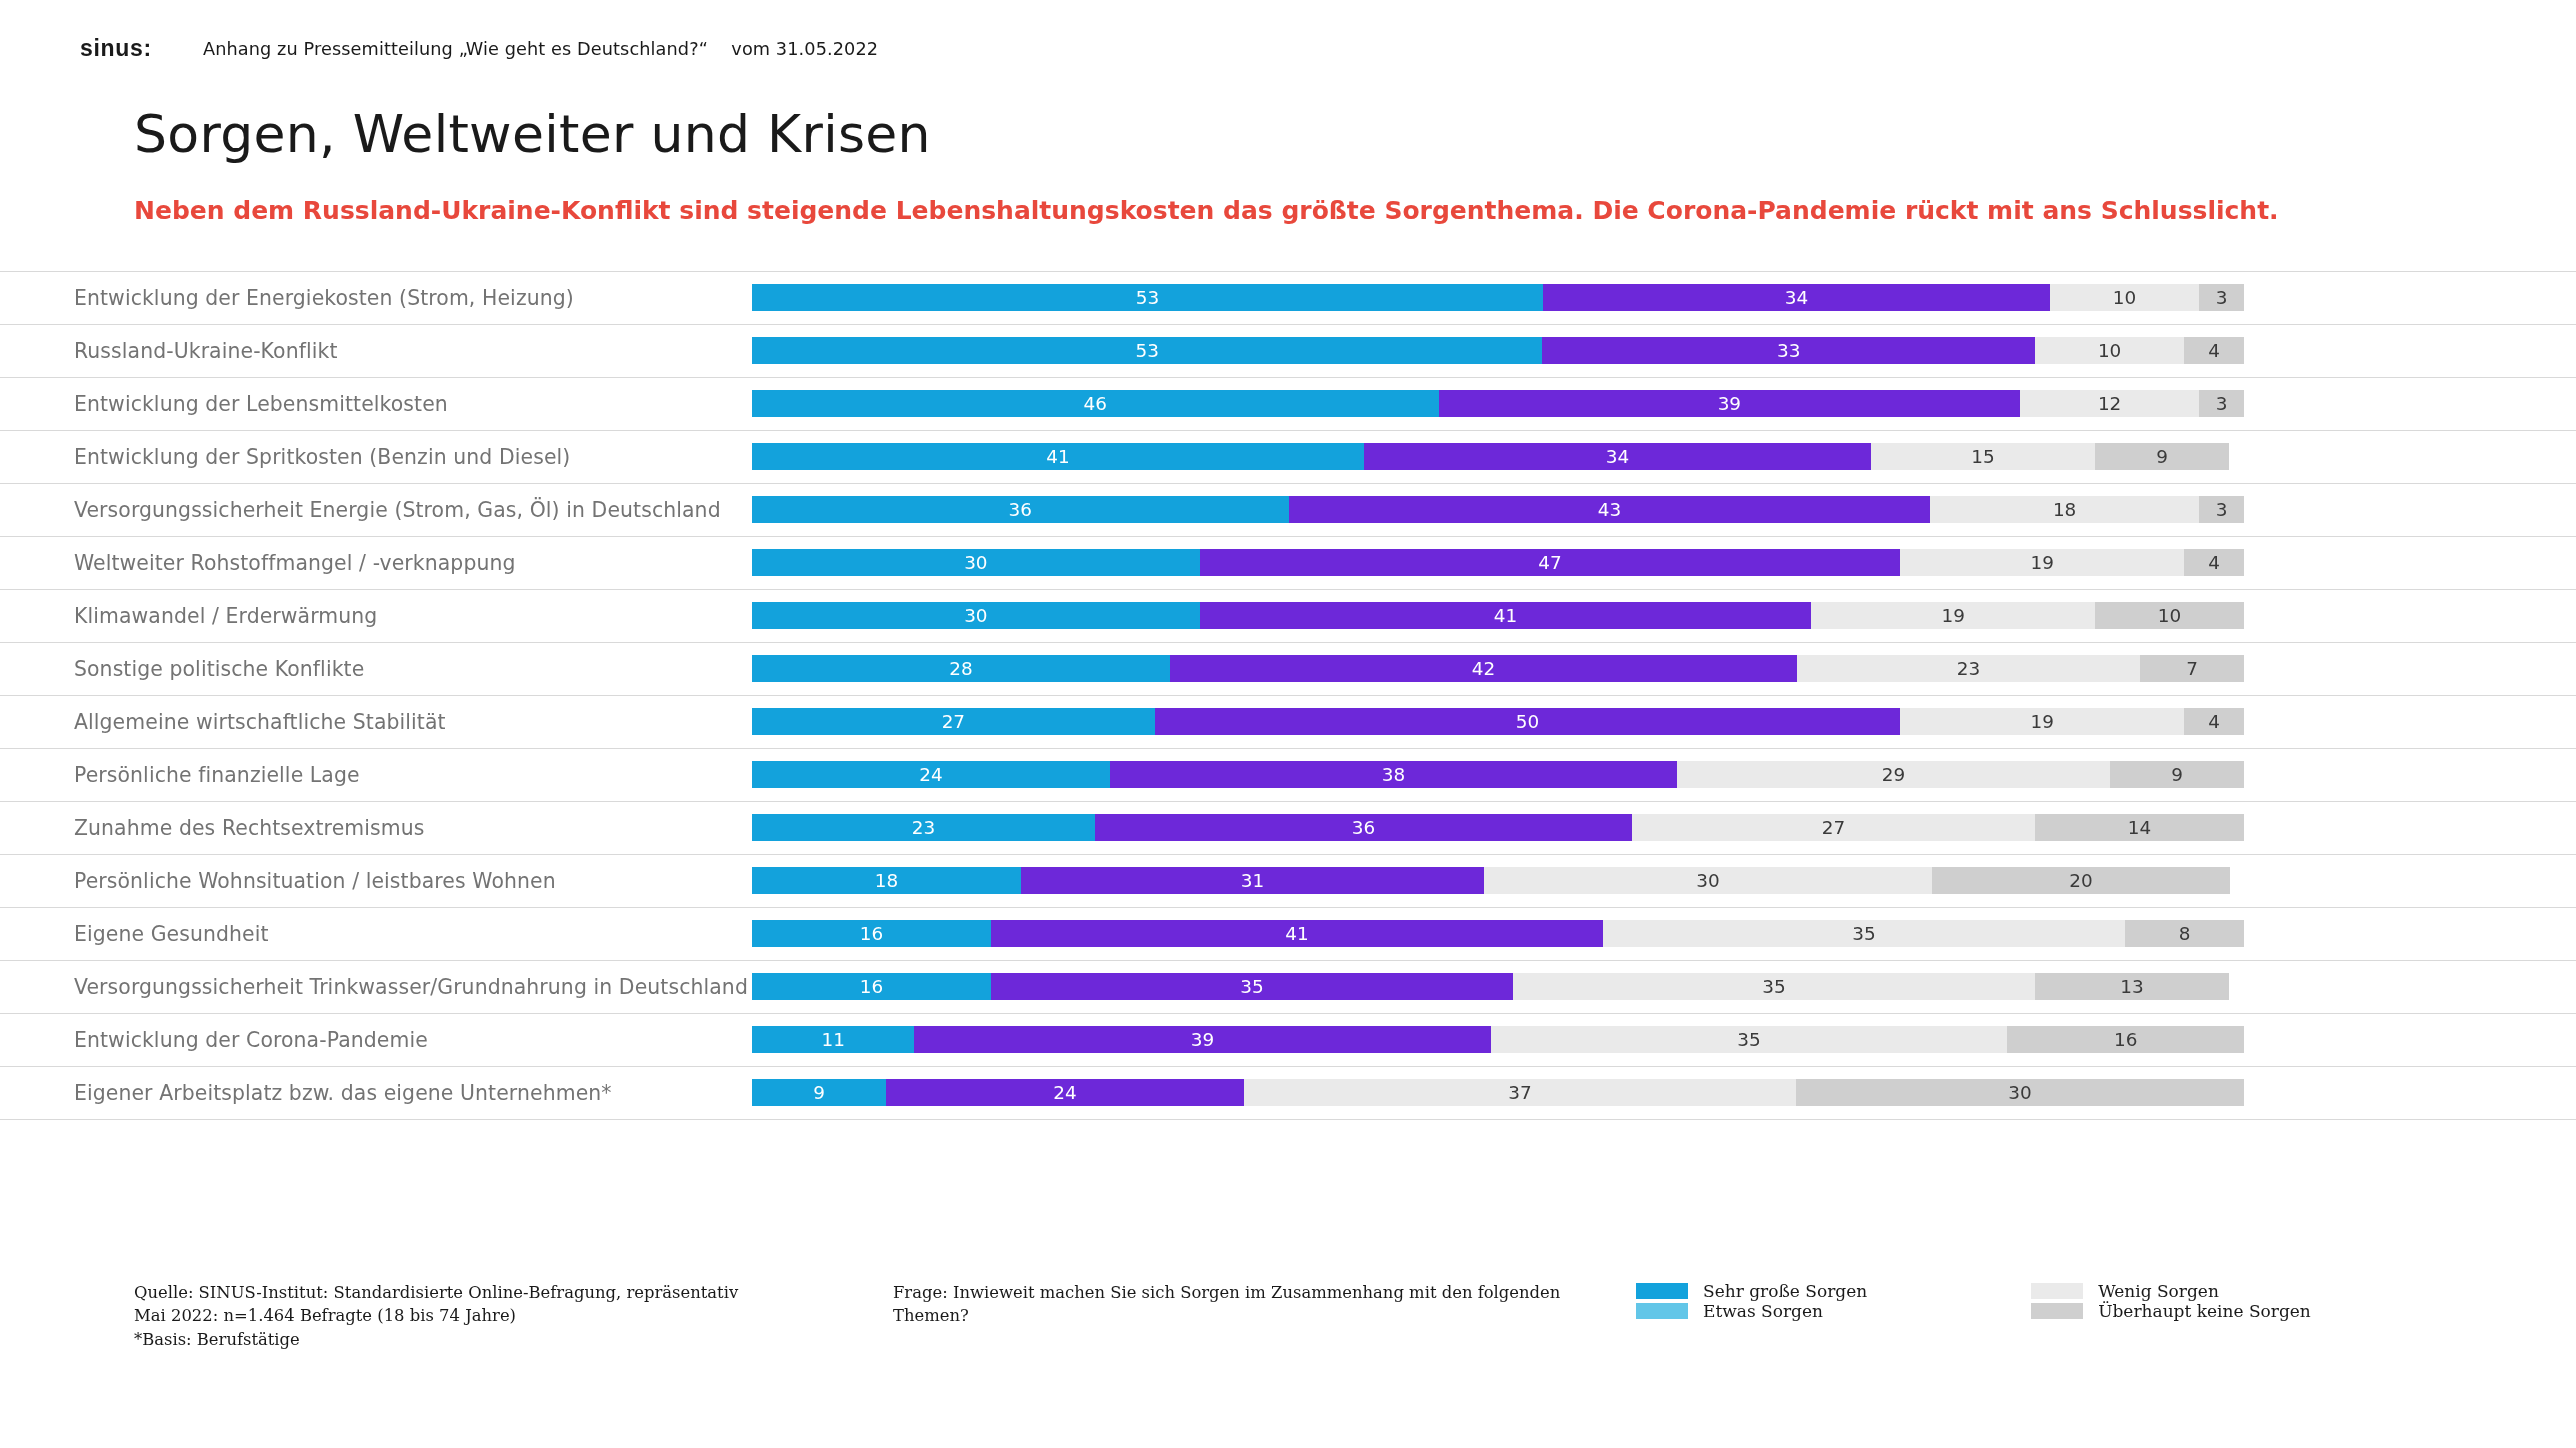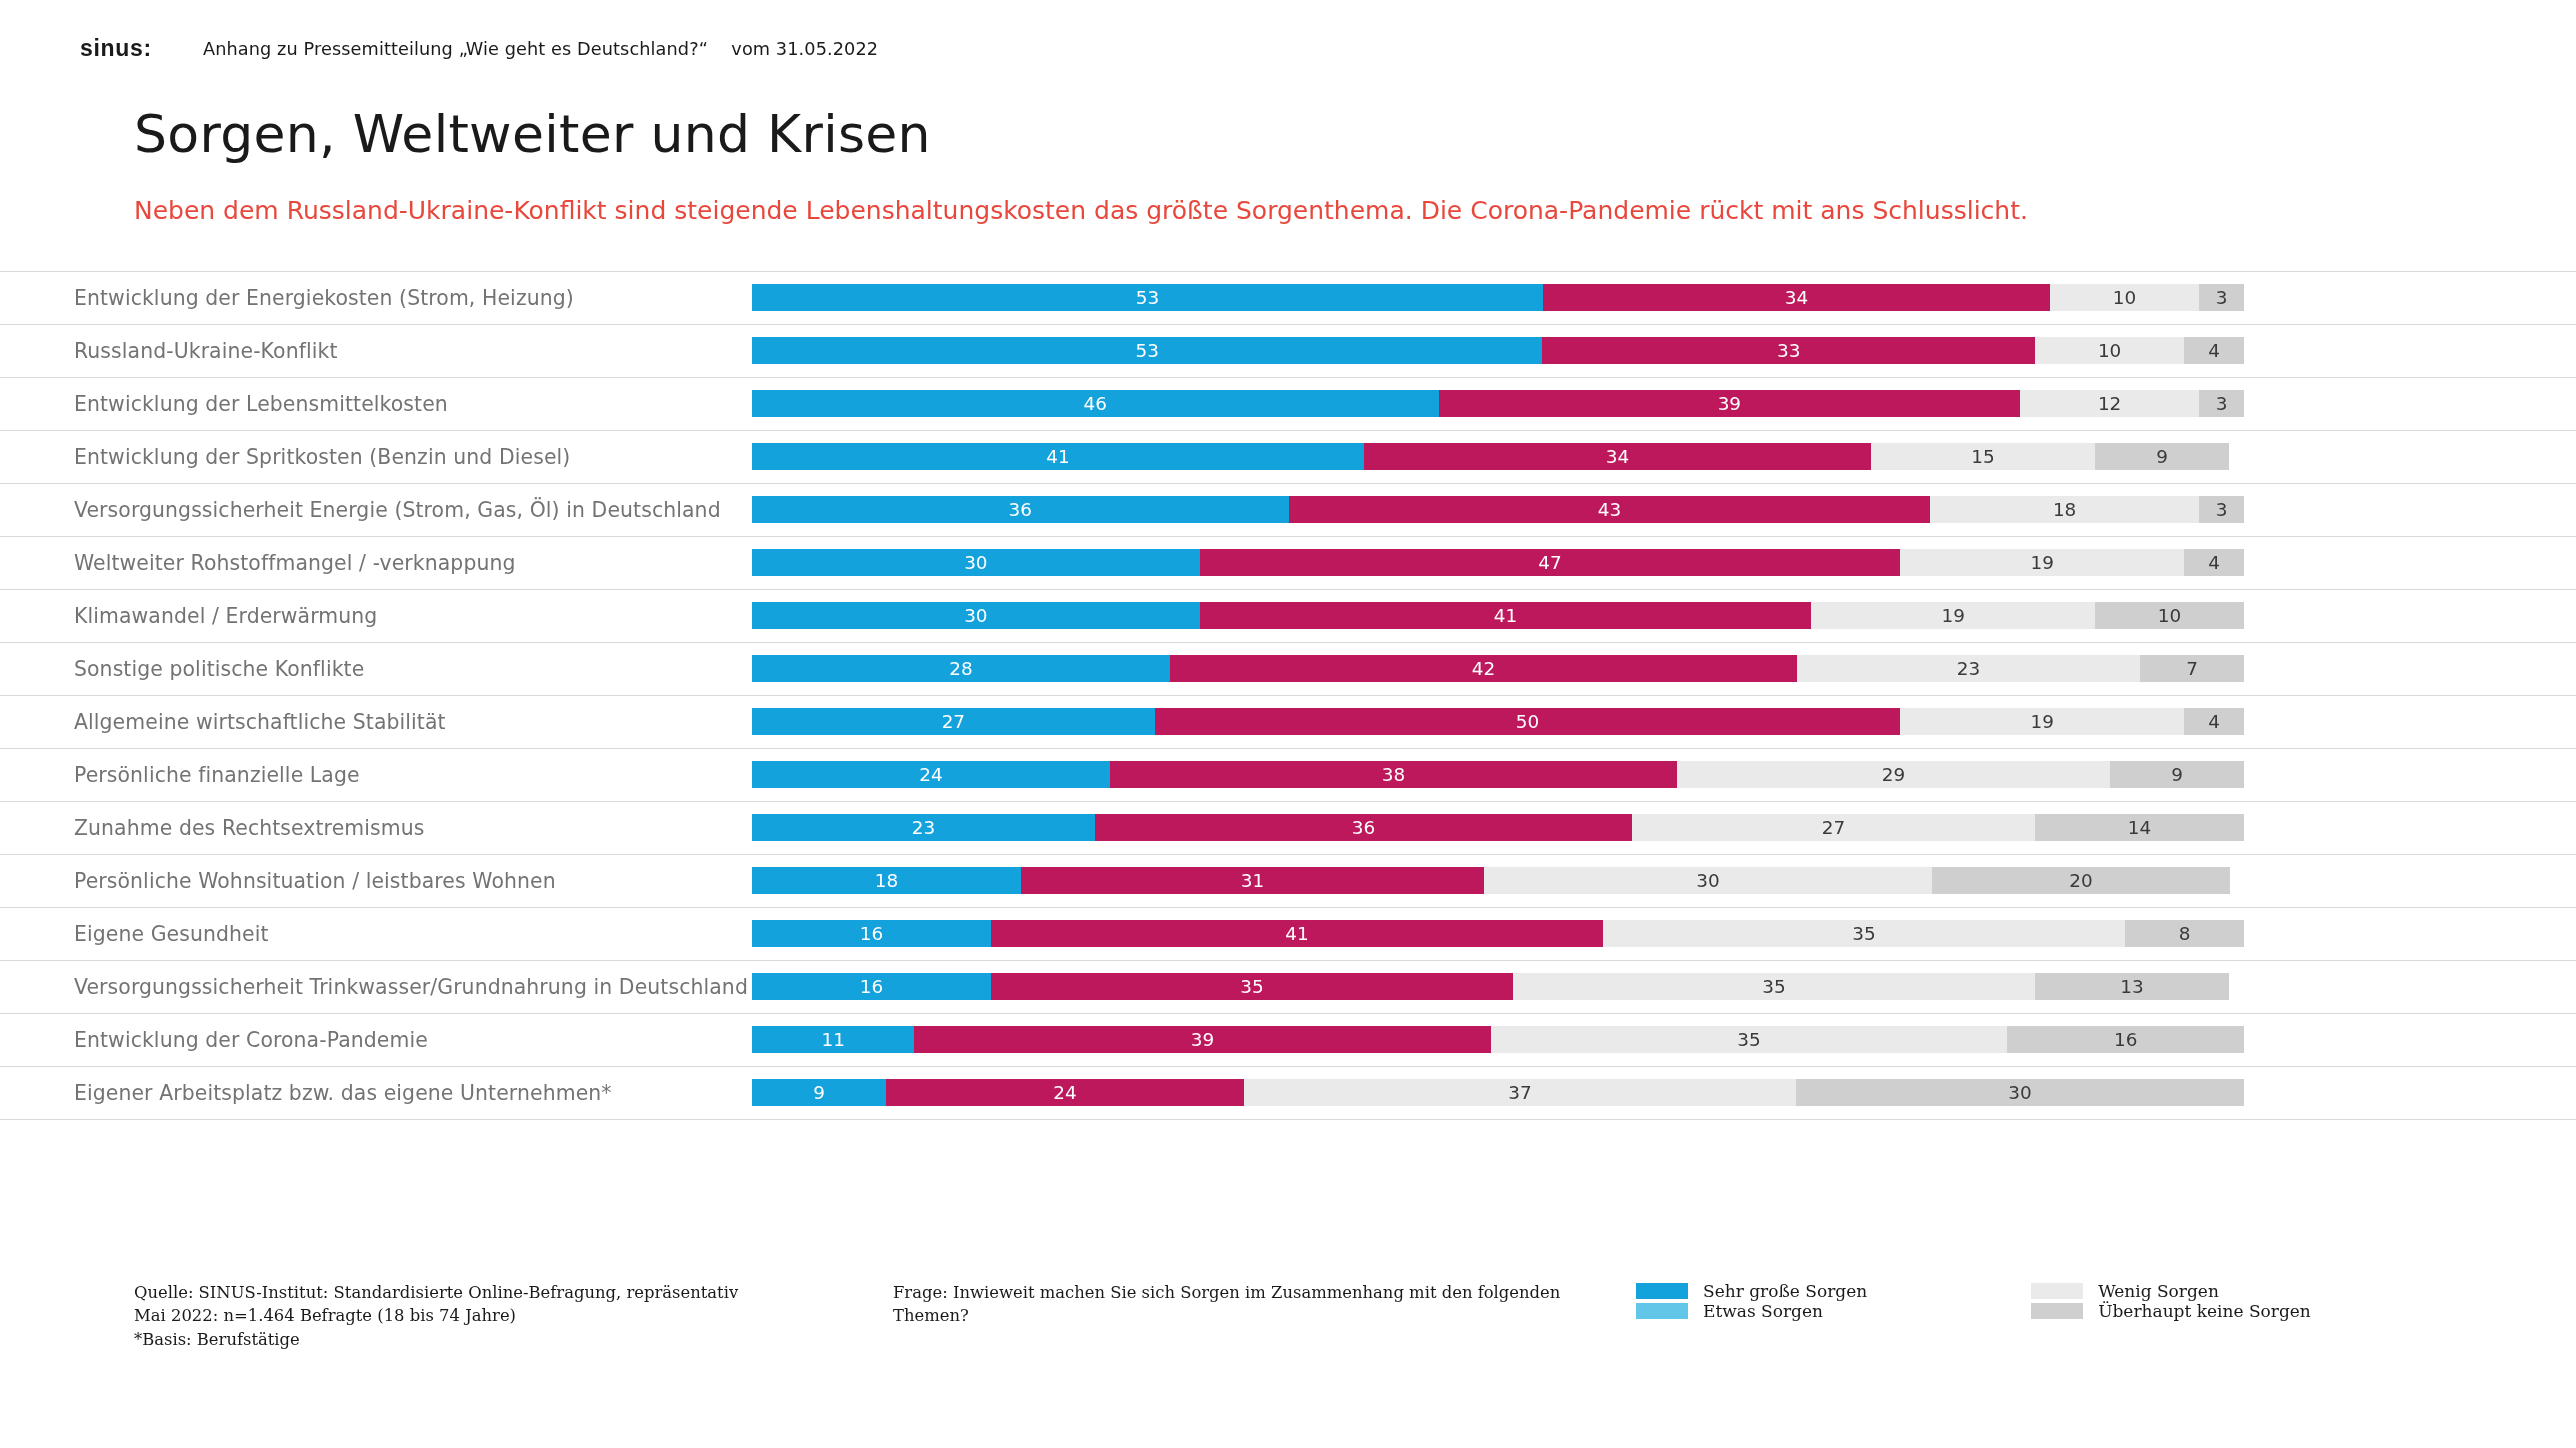--- a/index.html
+++ b/index.html
@@ -54,21 +54,21 @@
     font-weight: 400;
     letter-spacing: 0.3px;
     color: #1a1a1a;
   }
   .subtitle {
     margin: 30px 0 0 134px;
     width: 2303px;
     font-size: 25px;
     line-height: 1.38;
     color: #e8483c;
-    font-weight: 400;
+    font-weight: 700;
   }
 
   
   .chart {
     position: relative;
     margin: 42px 0 0 0;
     padding: 0 0 0 0;
   }
   .row {
     position: relative;
@@ -100,21 +100,21 @@
   .seg {
     display: flex;
     align-items: center;
     justify-content: center;
     font-size: 18.4px;
     color: #ffffff;
     box-sizing: border-box;
     overflow: hidden;
   }
   .seg.s1 { background: #13A2DC; color: #ffffff; }
-  .seg.s2 { background: #be185d; color: #ffffff; }
+  .seg.s2 { background: #6d28d9; color: #ffffff; }
   .seg.s3 { background: #EAEAEA; color: #3a3a3a; }
   .seg.s4 { background: #CFCFCF; color: #3a3a3a; }
 
   
   .footer {
     position: absolute;
     left: 0;
     top: 1281px;
     width: 2576px;
     display: flex;

